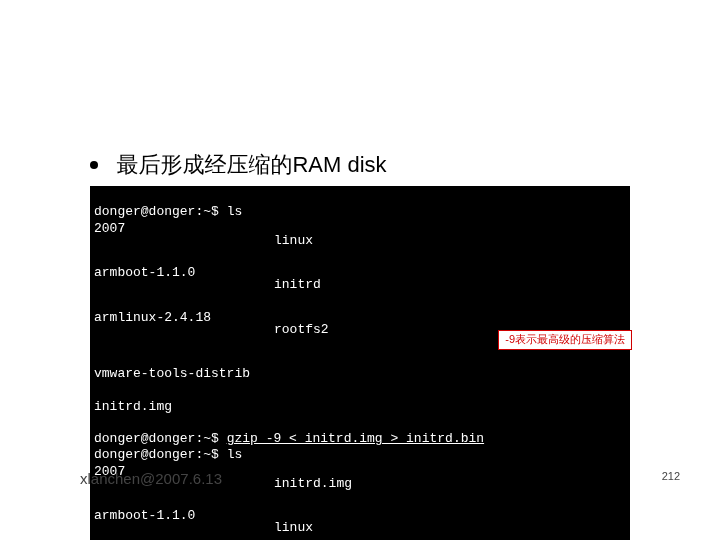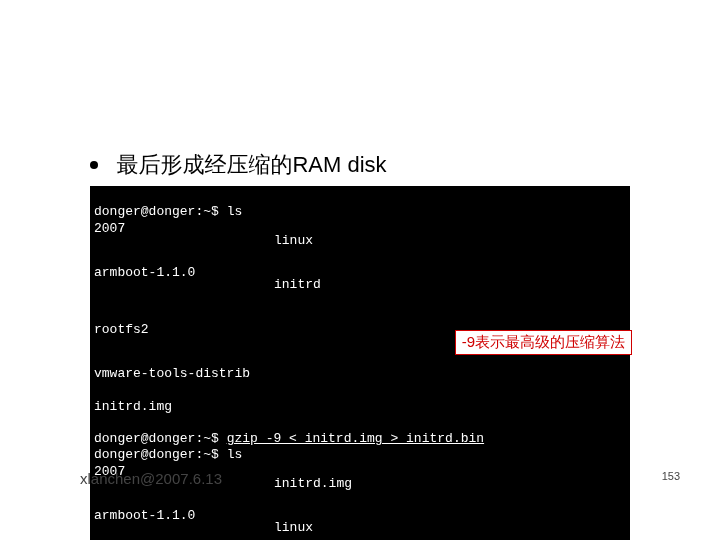--- a/index.html
+++ b/index.html
@@ -47,21 +47,21 @@
   .col2 { flex: 1; margin-top: 12px; }
   .underline { text-decoration: underline; font-family: Liberation Mono, monospace; }
   .annotation {
     position: absolute;
     right: -2px;
     top: 144px;
     background: #fff;
     color: #d00000;
     border: 1px solid #d00000;
     font-family: Arial, "Microsoft YaHei", sans-serif;
-    font-size: 15px;
+    font-size: 11px;
     padding: 2px 6px;
     white-space: nowrap;
   }
   .footer-left {
     position: absolute;
     left: 80px;
     top: 470px;
     font-size: 15px;
     color: #444;
   }
@@ -80,34 +80,34 @@
 
   <div class="heading-row">
     <span class="bullet"></span>
     <span class="heading-text">最后形成经压缩的RAM disk</span>
   </div>
 
   <div class="terminal">
 <span>donger@donger:~$</span> <span>ls</span>
 <div class="row"><span class="col1">2007</span><span class="col2">linux</span></div>
 <div class="row"><span class="col1">armboot-1.1.0</span><span class="col2">initrd</span></div>
-<div class="row"><span class="col2">rootfs2</span></div>
+<div class="row"><span class="col1">armlinux-2.4.18</span><span class="col2">rootfs2</span></div>
 <div class="row"><span class="col2">vmware-tools-distrib</span></div>
 <div class="row"><span class="col1">initrd.img</span><span class="col2"></span></div>
 <span>donger@donger:~$</span> <span class="underline">gzip -9 &lt; initrd.img &gt; initrd.bin</span>
 <span>donger@donger:~$</span> <span>ls</span>
 <div class="row"><span class="col1">2007</span><span class="col2">initrd.img</span></div>
 <div class="row"><span class="col1">armboot-1.1.0</span><span class="col2">linux</span></div>
 
 
 
 
 
  
     <div class="annotation">-9表示最高级的压缩算法</div>
   </div>
 
 </div>
 
 <div class="footer-left">
   <span>xlanchen@2007.6.13</span>
 </div>
-<div class="footer-right">153</div>
+<div class="footer-right">212</div>
 
 </body></html>

